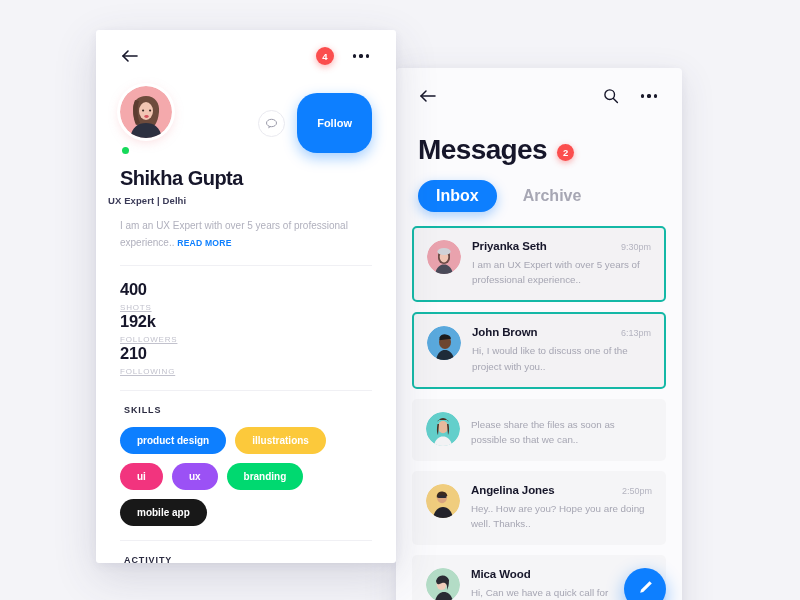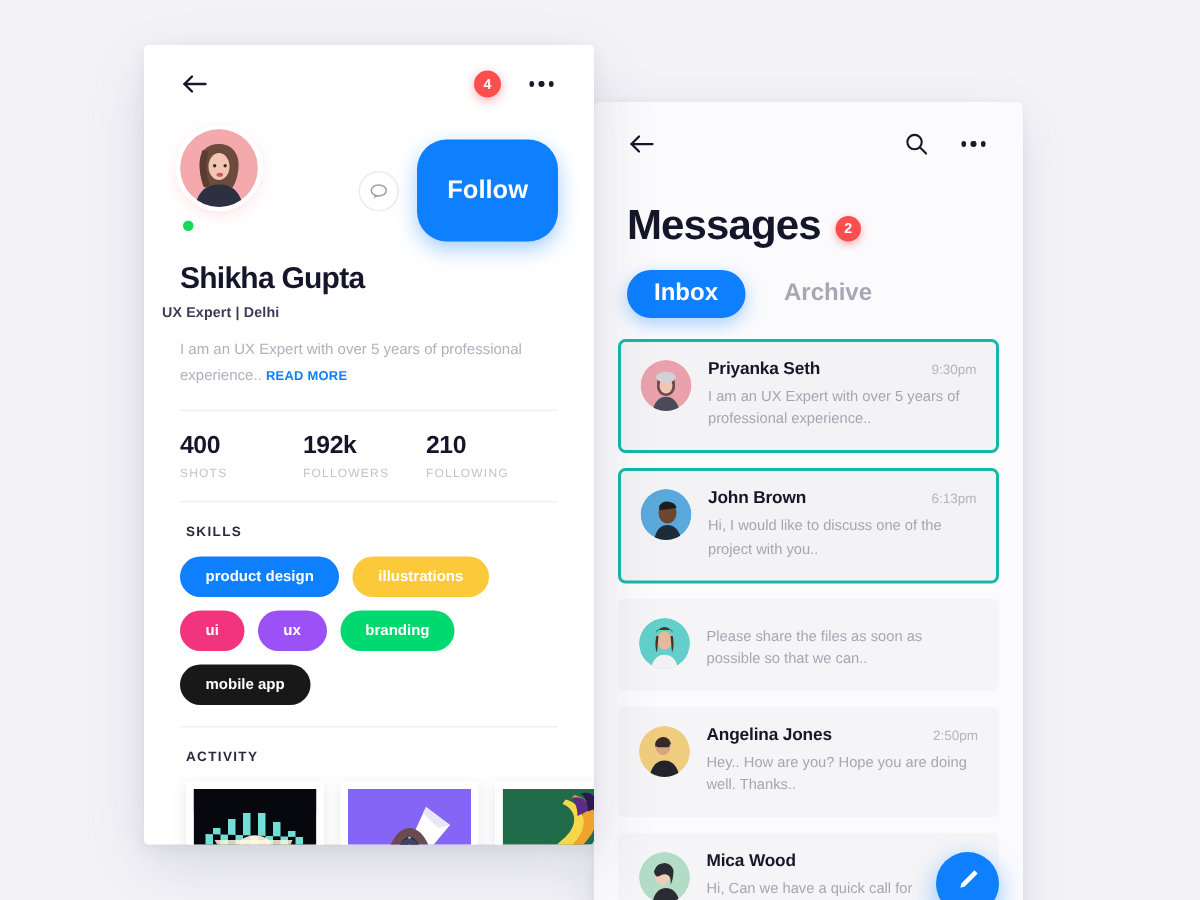--- a/index.html
+++ b/index.html
@@ -150,21 +150,21 @@
   }
   .hero-actions { margin-left: auto; display: flex; align-items: center; gap: 12px; padding-top: 7px; }
   .circle-btn {
     width: 27px; height: 27px; border-radius: 50%;
     border: 1px solid #eaeaf0; background: #fff;
     display: flex; align-items: center; justify-content: center;
     cursor: pointer;
   }
   .follow-btn {
     background: #0d7fff; color: #fff;
-    font-size: 17px; font-weight: 700;
+    font-size: 11px; font-weight: 700;
     padding: 24px 20px; border-radius: 20px;
     border: none; cursor: pointer;
     box-shadow: 0 5px 14px rgba(13,127,255,0.38);
     font-family: inherit;
   }
 
   .prof-name {
     font-size: 20px; font-weight: 700; color: #16162a;
     padding: 14px 24px 0 24px; letter-spacing: -0.5px;
   }
@@ -177,24 +177,24 @@
     padding: 12px 24px 0 24px;
   }
   .read-more {
     color: #0d7fff; font-weight: 700; font-size: 8.6px;
     letter-spacing: 0.2px; cursor: pointer;
     white-space: nowrap;
   }
 
   .divider { height: 1px; background: #f0f0f4; margin: 14px 24px 0 24px; }
 
-  .stats { display: flex; padding: 14px 24px 0 24px; }
+  .stats { display: flex; padding: 14px 24px 0 24px; flex-direction: column; }
   .stat { width: 82px; }
   .stat-num { font-size: 16.5px; font-weight: 700; color: #16162a; letter-spacing: -0.3px; }
-  .stat-lbl { font-size: 8px; color: #c2c2cd; letter-spacing: 0.8px; margin-top: 4px; font-weight: 400; }
+  .stat-lbl { font-size: 8px; color: #c2c2cd; letter-spacing: 0.8px; margin-top: 4px; font-weight: 400; text-decoration: underline; }
 
   .section-title {
     font-size: 9px; font-weight: 700; color: #2a2a40;
     letter-spacing: 0.9px; padding: 0 28px;
   }
   .chips { display: flex; flex-wrap: wrap; gap: 9px; padding: 12px 24px 0 24px; }
   .chip {
     font-size: 10px; font-weight: 600; color: #fff;
     padding: 8px 17px; border-radius: 20px;
     cursor: pointer; white-space: nowrap;

